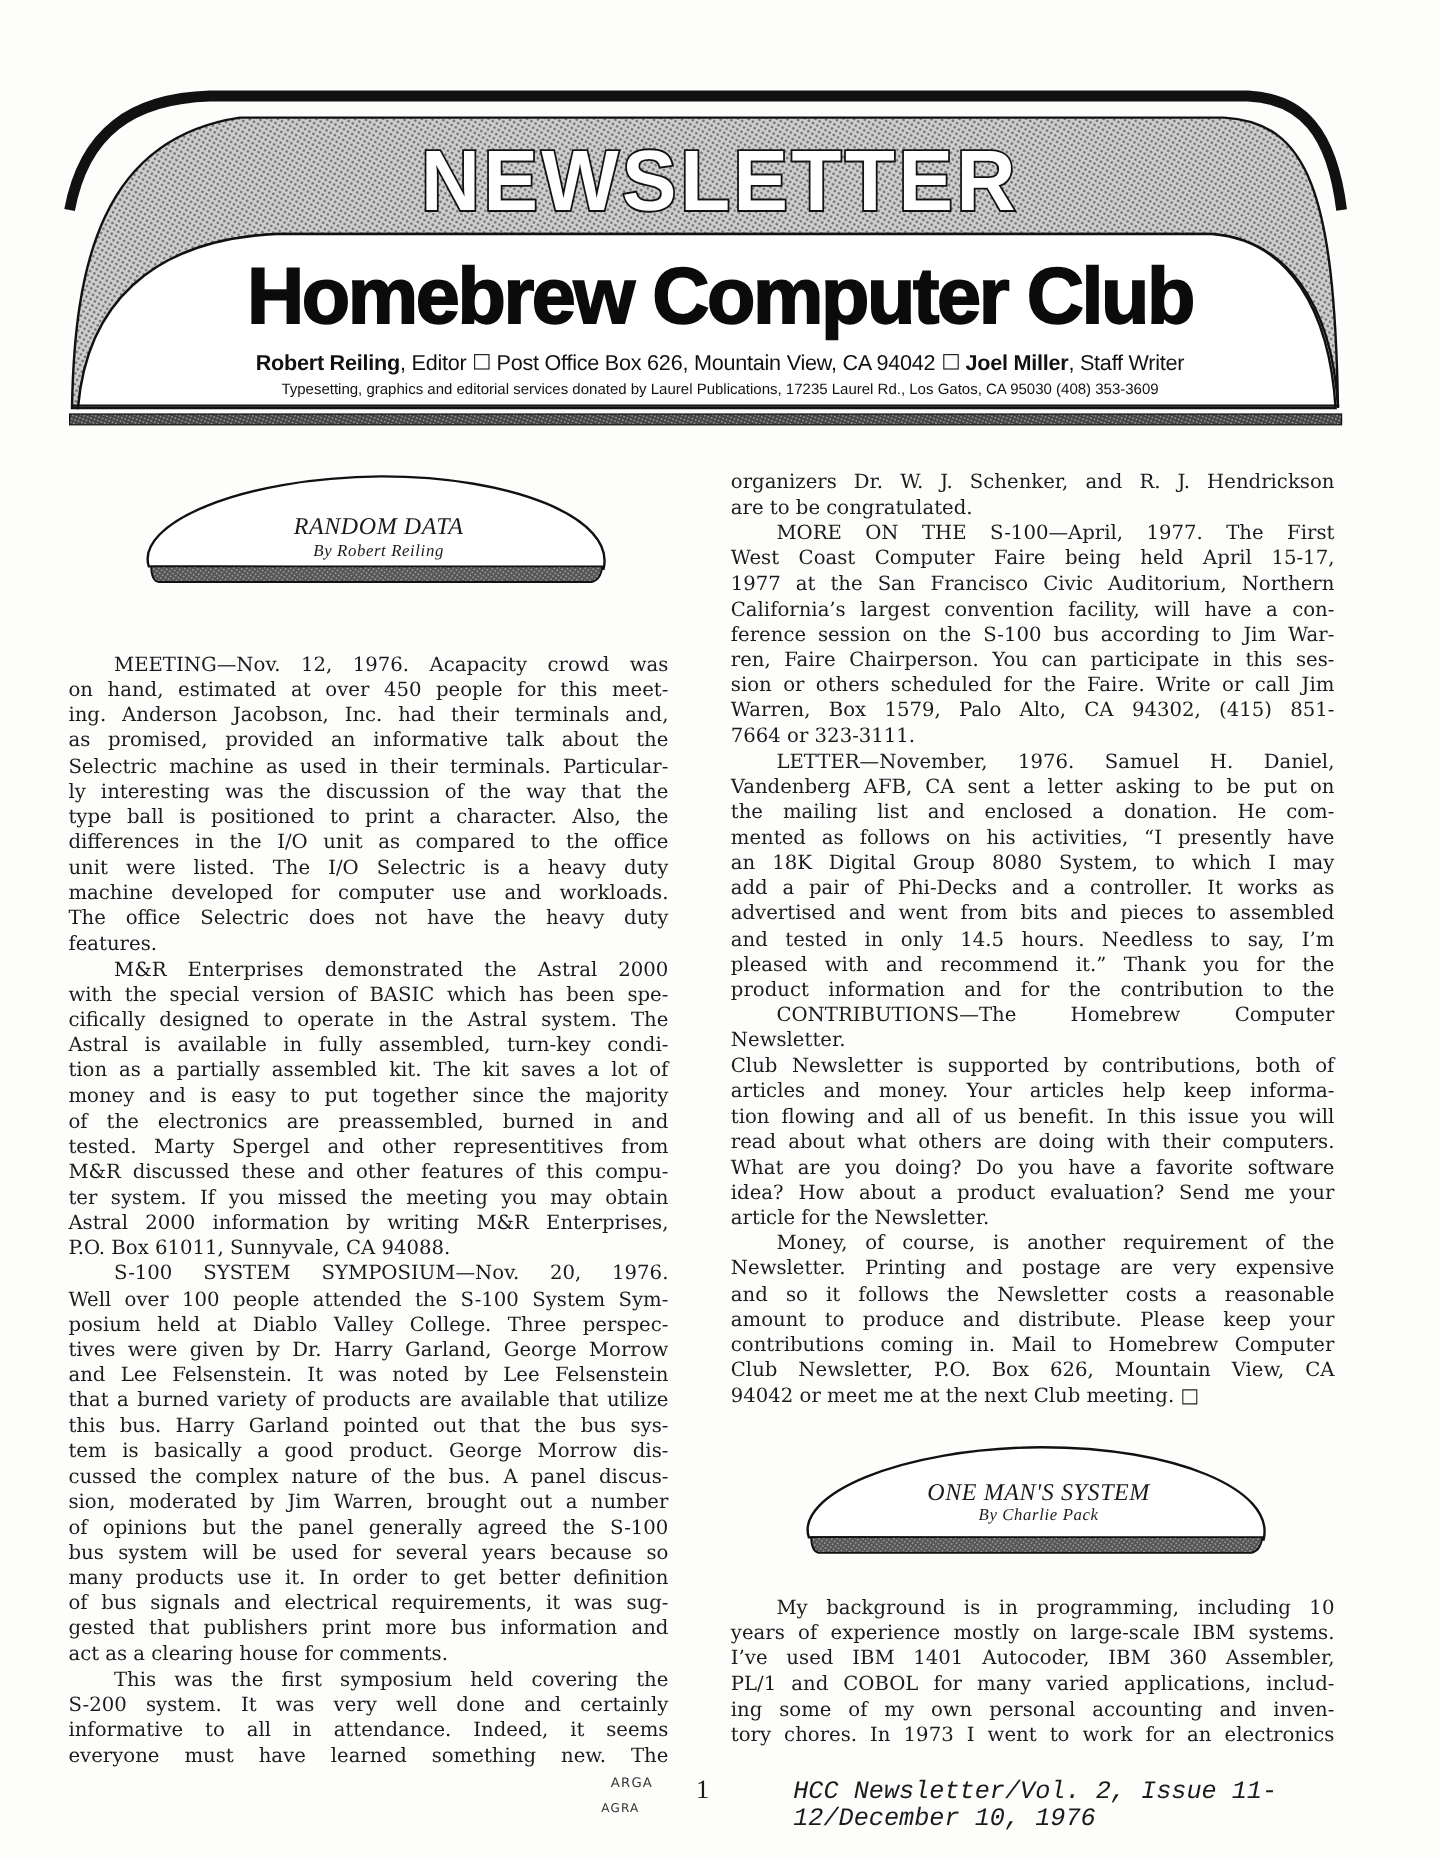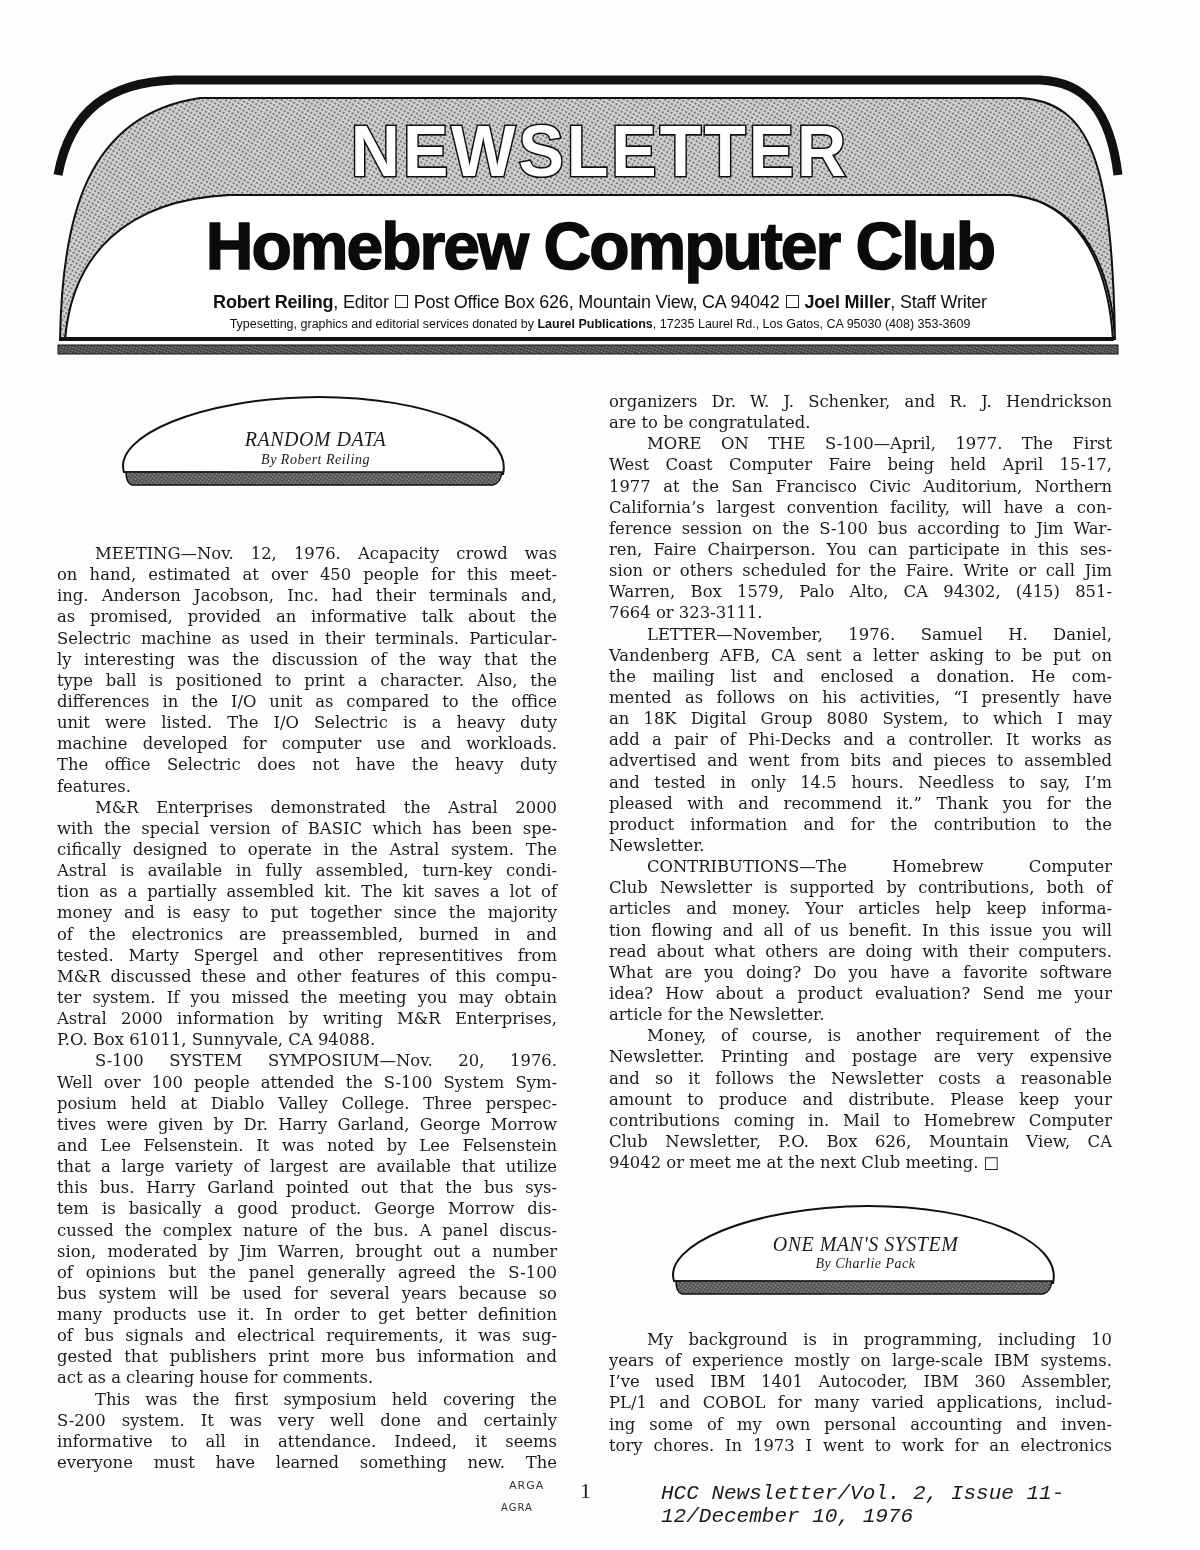--- a/index.html
+++ b/index.html
@@ -13,21 +13,21 @@
     font-family: "Liberation Sans", sans-serif; font-size: 68px; letter-spacing: 3px; font-weight: bold;
     color: #ffffff; -webkit-text-stroke: 3px #111; paint-order: stroke fill; transform: scaleY(1.05); }
   .club-title { position: absolute; left: 0; top: 208px; width: 1200px; text-align: center;
     font-family: "Liberation Sans", sans-serif; font-size: 66px; font-weight: bold; letter-spacing: -2px;
     color: #0b0b0b; -webkit-text-stroke: 1.5px #0b0b0b; }
   .editor-line { position: absolute; left: 0; top: 292px; width: 1200px; text-align: center;
     font-family: "Liberation Sans", sans-serif; font-size: 18px; color: #111; letter-spacing: -0.2px; }
   .editor-line b { font-weight: bold; }
   .credit-line { position: absolute; left: 0; top: 317px; width: 1200px; text-align: center;
     font-family: "Liberation Sans", sans-serif; font-size: 12.5px; color: #111; }
-  .credit-line b { font-weight: bold; }
+  .credit-line b { font-weight: normal; }
   .sq { display: inline-block; width: 11px; height: 11px; border: 1px solid #222; margin: 0 6px; vertical-align: 0px; }
 
   
   .col { position: absolute; font-family: "DejaVu Serif", "Liberation Serif", serif; font-size: 16.4px;
     line-height: 21.15px; color: #1b1b1b; }
   .col .ln { display: block; white-space: nowrap; text-align: justify; text-align-last: justify; height: 21.15px; }
   .col .ln.last { text-align-last: left; }
   .col .ln.ind { padding-left: 38px; }
   .left-col { left: 57px; top: 543px; width: 500px; }
   .right-col { left: 609px; top: 391px; width: 503px; }
@@ -125,21 +125,21 @@
       <span class="ln">tested. Marty Spergel and other representitives from</span>
       <span class="ln">M&amp;R discussed these and other features of this compu-</span>
       <span class="ln">ter system. If you missed the meeting you may obtain</span>
       <span class="ln">Astral 2000 information by writing M&amp;R Enterprises,</span>
       <span class="ln last">P.O. Box 61011, Sunnyvale, CA 94088.</span>
       <span class="ln ind">S-100 SYSTEM SYMPOSIUM—Nov. 20, 1976.</span>
       <span class="ln">Well over 100 people attended the S-100 System Sym-</span>
       <span class="ln">posium held at Diablo Valley College. Three perspec-</span>
       <span class="ln">tives were given by Dr. Harry Garland, George Morrow</span>
       <span class="ln">and Lee Felsenstein. It was noted by Lee Felsenstein</span>
-      <span class="ln">that a large variety of largest are available that utilize</span>
+      <span class="ln">that a burned variety of products are available that utilize</span>
       <span class="ln">this bus. Harry Garland pointed out that the bus sys-</span>
       <span class="ln">tem is basically a good product. George Morrow dis-</span>
       <span class="ln">cussed the complex nature of the bus. A panel discus-</span>
       <span class="ln">sion, moderated by Jim Warren, brought out a number</span>
       <span class="ln">of opinions but the panel generally agreed the S-100</span>
       <span class="ln">bus system will be used for several years because so</span>
       <span class="ln">many products use it. In order to get better definition</span>
       <span class="ln">of bus signals and electrical requirements, it was sug-</span>
       <span class="ln">gested that publishers print more bus information and</span>
       <span class="ln last">act as a clearing house for comments.</span>
@@ -164,22 +164,22 @@
       <span class="ln ind">LETTER—November, 1976. Samuel H. Daniel,</span>
       <span class="ln">Vandenberg AFB, CA sent a letter asking to be put on</span>
       <span class="ln">the mailing list and enclosed a donation. He com-</span>
       <span class="ln">mented as follows on his activities, “I presently have</span>
       <span class="ln">an 18K Digital Group 8080 System, to which I may</span>
       <span class="ln">add a pair of Phi-Decks and a controller. It works as</span>
       <span class="ln">advertised and went from bits and pieces to assembled</span>
       <span class="ln">and tested in only 14.5 hours. Needless to say, I’m</span>
       <span class="ln">pleased with and recommend it.” Thank you for the</span>
       <span class="ln">product information and for the contribution to the</span>
+      <span class="ln ind">CONTRIBUTIONS—The Homebrew Computer</span>
       <span class="ln last">Newsletter.</span>
-      <span class="ln ind">CONTRIBUTIONS—The Homebrew Computer</span>
       <span class="ln">Club Newsletter is supported by contributions, both of</span>
       <span class="ln">articles and money. Your articles help keep informa-</span>
       <span class="ln">tion flowing and all of us benefit. In this issue you will</span>
       <span class="ln">read about what others are doing with their computers.</span>
       <span class="ln">What are you doing? Do you have a favorite software</span>
       <span class="ln">idea? How about a product evaluation? Send me your</span>
       <span class="ln last">article for the Newsletter.</span>
       <span class="ln ind">Money, of course, is another requirement of the</span>
       <span class="ln">Newsletter. Printing and postage are very expensive</span>
       <span class="ln">and so it follows the Newsletter costs a reasonable</span>

